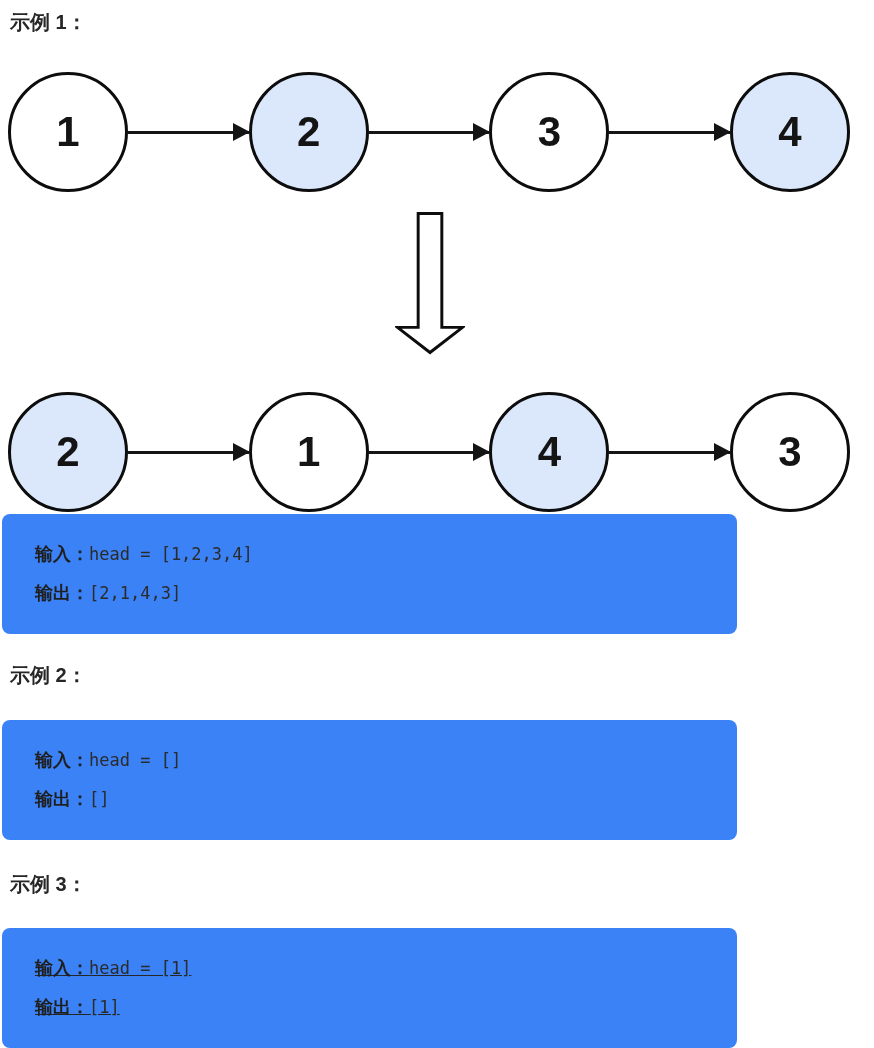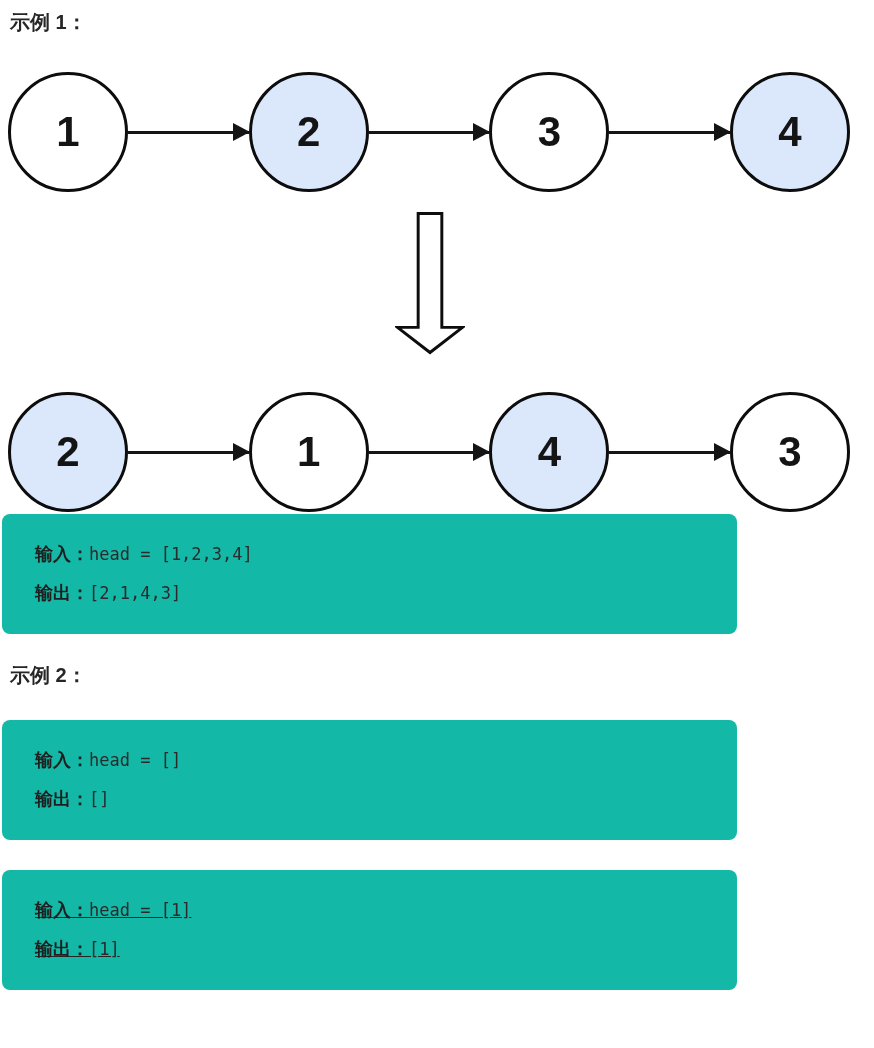--- a/index.html
+++ b/index.html
@@ -66,21 +66,21 @@
   .transform-arrow-wrap {
     height: 143px;
     margin: 20px 0 37px 0;
     display: flex;
     justify-content: center;
     width: 860px;
   }
 
   
   .code-block {
-    background: #14b8a6;
+    background: #3b82f6;
     border-radius: 8px;
     margin: 0 9px 0 2px;
     padding: 21px 16px 21px 33px;
   }
   .io-line { line-height: 38px; white-space: nowrap; }
   .io-label {
     font-weight: 700;
     font-size: 18px;
     color: #1f1f1f;
   }
@@ -144,20 +144,21 @@
 
   <div class="code-block block-2">
     <div class="io-line">
       <span class="io-label">输入：</span><span class="io-value">head = []</span>
     </div>
     <div class="io-line">
       <span class="io-label">输出：</span><span class="io-value">[]</span>
     </div>
   </div>
 
+  <div class="example-heading heading-3">示例 3：</div>
 
   <div class="code-block block-3">
     <div class="io-line">
       <span class="io-label">输入：</span><span class="io-value">head = [1]</span>
     </div>
     <div class="io-line">
       <span class="io-label">输出：</span><span class="io-value">[1]</span>
     </div>
   </div>
 

